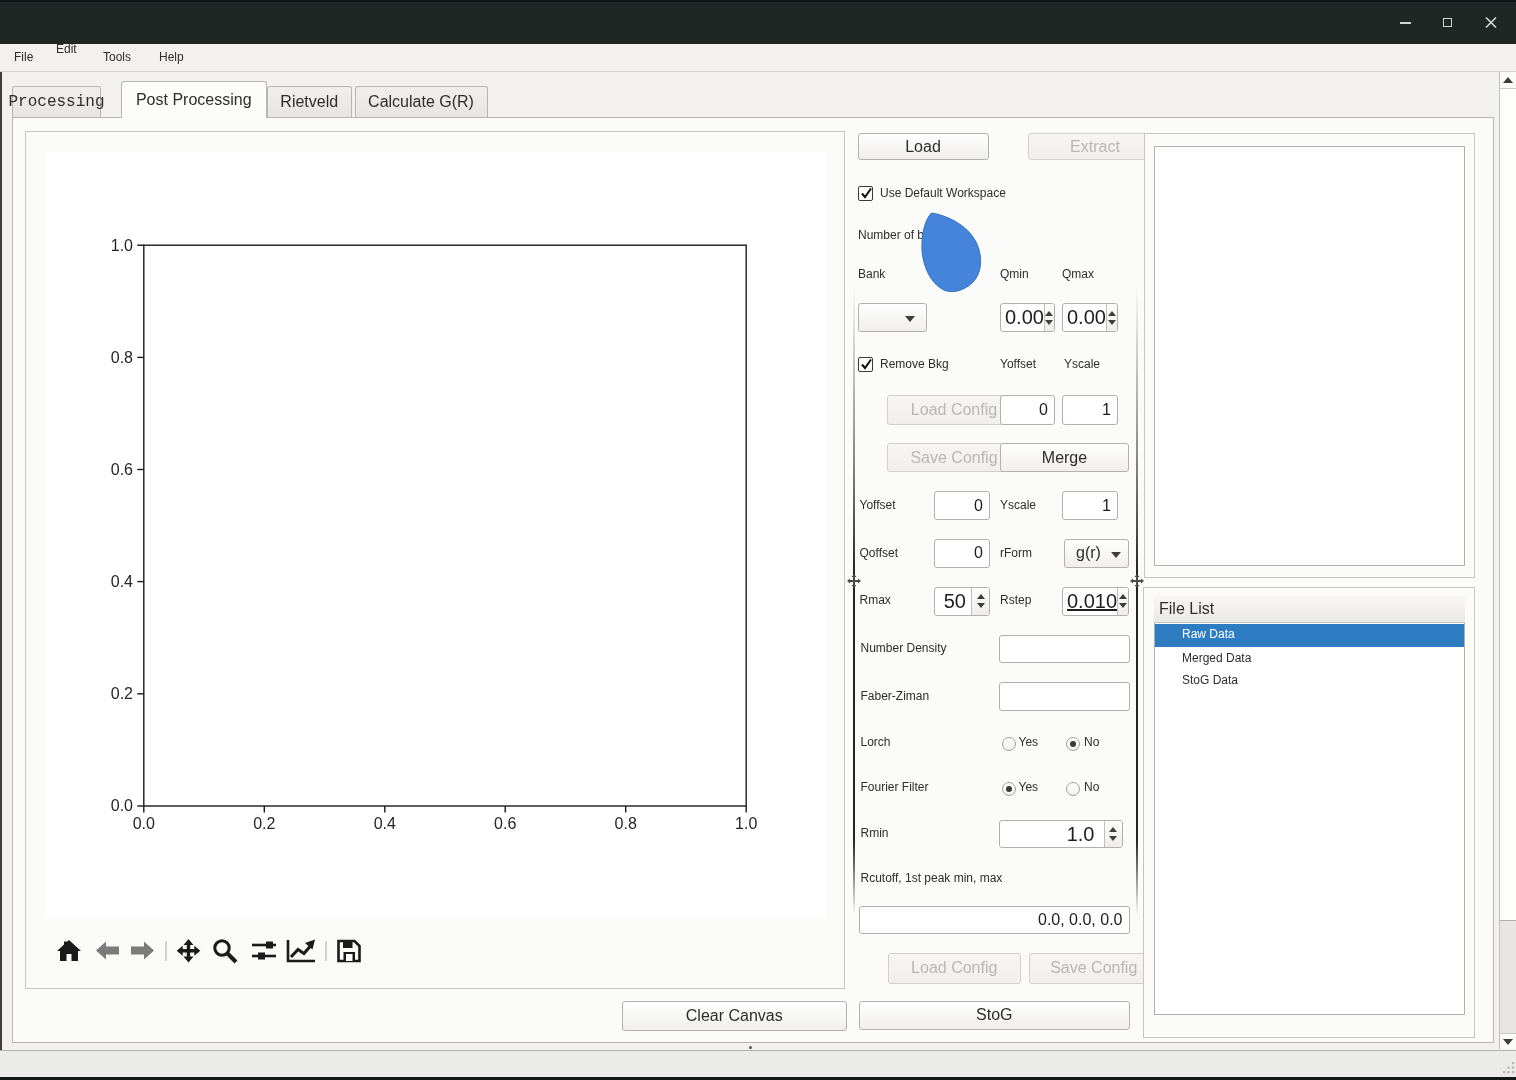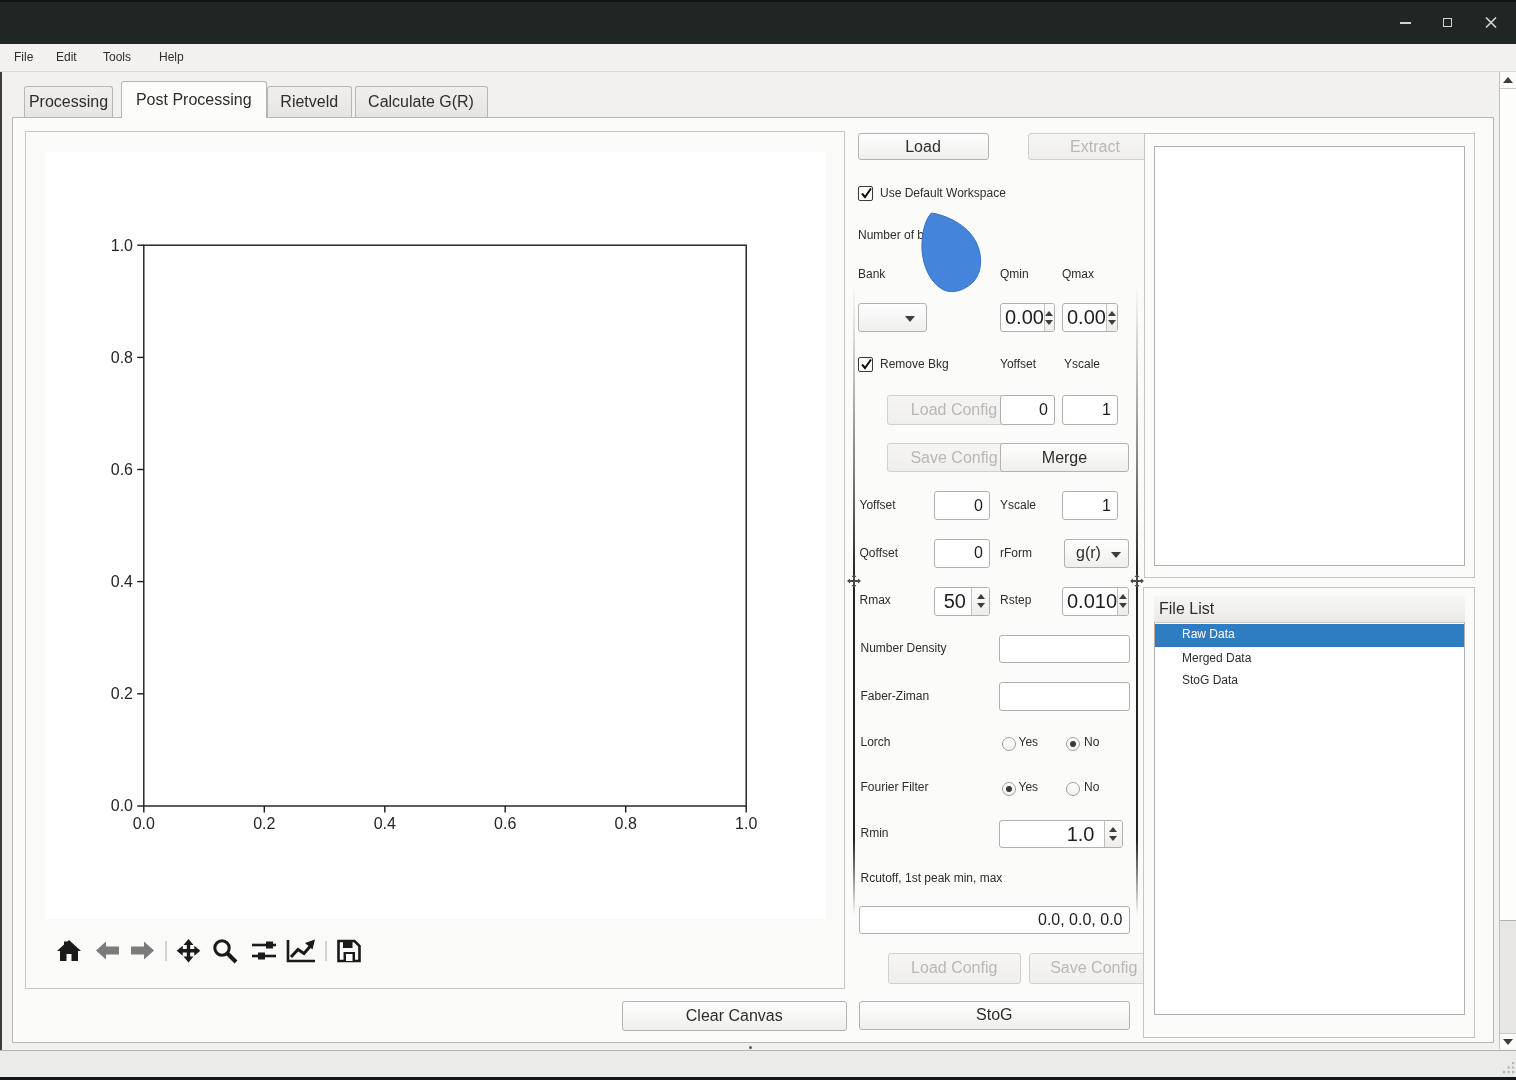--- a/index.html
+++ b/index.html
@@ -32,27 +32,27 @@
 <div class="abs" style="left:1400px;top:21.5px;width:11px;height:2.5px;background:#d2d4d2;"></div>
 <div class="abs" style="left:1443px;top:17.5px;width:9px;height:9px;border:1.6px solid #d2d4d2;box-sizing:border-box;"></div>
 <svg class="abs" style="left:1484px;top:16px;" width="14" height="13">
       <path d="M2 1.5 L12 11.5 M12 1.5 L2 11.5" stroke="#d2d4d2" stroke-width="1.7"></path>
     </svg>
 
 <div class="abs" style="left:0;top:44px;width:1.5px;height:1033px;background:#3c3c3a;"></div>
 
 <div class="abs" style="left:0;top:44px;width:1516px;height:28px;background:#f2f1ef;border-bottom:1px solid #d7d5d3;box-sizing:border-box;"></div>
 <div class="lbl" style="left:14px;top:51px;">File</div>
-<div class="lbl" style="left:56px;top:51px;">Edit</div>
+<div class="lbl" style="left:56px;top:43px;">Edit</div>
 <div class="lbl" style="left:103px;top:51px;">Tools</div>
 <div class="lbl" style="left:159px;top:51px;">Help</div>
 
 <div class="abs" style="left:12px;top:117px;width:1482px;height:926px;background:#fbfbfa;border:1px solid #b9b7b5;box-sizing:border-box;"></div>
 
-<div class="tab" style="left:24px;top:86px;width:89px;height:31px;">Processing</div>
+<div class="tab" style="left:12px;top:86px;width:89px;height:31px;font-family:Liberation Mono, monospace;">Processing</div>
 <div class="tab" style="left:266.5px;top:86px;width:85.5px;height:31px;">Rietveld</div>
 <div class="tab" style="left:354.5px;top:86px;width:133px;height:31px;">Calculate G(R)</div>
 <div class="tab" style="left:121px;top:81px;width:145.5px;height:37px;background:#fcfcfb;border-bottom:none;">Post Processing</div>
 
 <div class="abs" style="left:25px;top:131px;width:820px;height:858px;background:#fafaf9;border:1px solid #c9c7c5;box-sizing:border-box;"></div>
 
 <div class="abs" style="left:45px;top:152px;width:781px;height:767px;background:#ffffff;"></div>
 
 <svg class="abs" style="left:45px;top:152px;" width="781" height="767">
 <rect x="98.8" y="93.2" width="602.4" height="560.8" fill="#ffffff" stroke="#1b1b1b" stroke-width="1.4"></rect>
@@ -187,21 +187,21 @@
 <div class="lbl" style="left:859.5px;top:594px;">Rmax</div>
 <div class="spin" style="left:934px;top:587px;width:56px;height:28.5px;">
       <div class="sv" style="justify-content:flex-end;padding-right:5px;">50</div>
       <div class="sa">
         <div class="tu"></div>
         <div class="td"></div>
       </div>
     </div>
 <div class="lbl" style="left:1000px;top:594px;">Rstep</div>
 <div class="spin" style="left:1062px;top:587px;width:66.5px;height:28.5px;">
-      <div class="sv" style="padding-left:4px;">0.010</div>
+      <div class="sv" style="padding-left:4px;text-decoration:underline;">0.010</div>
       <div class="sa">
         <div class="tu"></div>
         <div class="td"></div>
       </div>
     </div>
 <div class="lbl" style="left:860.5px;top:642px;">Number Density</div>
 <div class="field" style="left:999px;top:634.5px;width:130.5px;height:28.5px;"></div>
 <div class="lbl" style="left:860.5px;top:689.5px;">Faber-Ziman</div>
 <div class="field" style="left:999px;top:681.5px;width:130.5px;height:29.5px;"></div>
 <div class="lbl" style="left:860.5px;top:736px;">Lorch</div>

